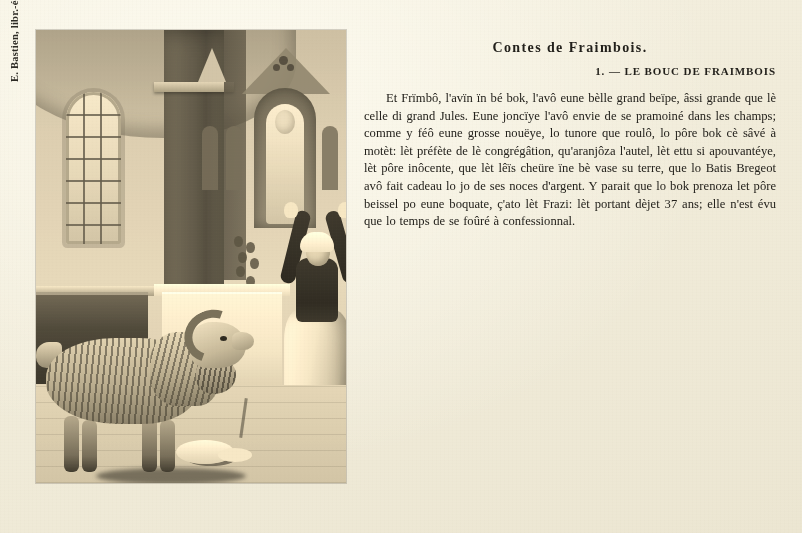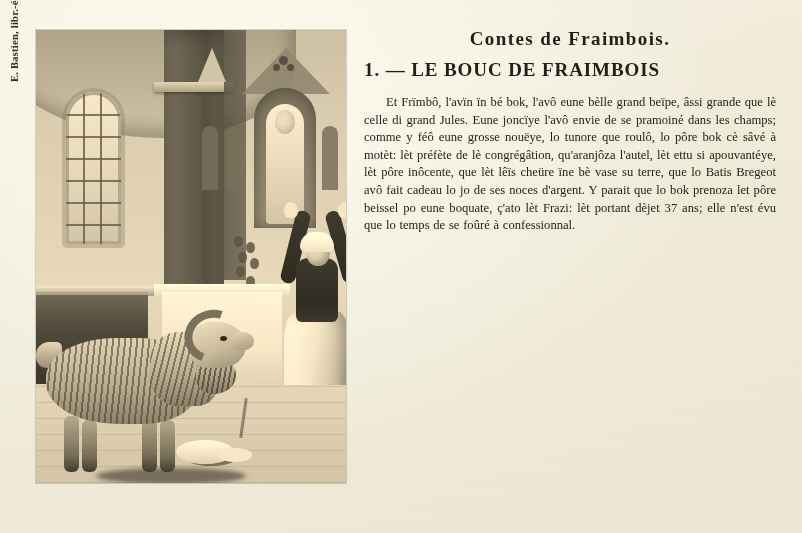--- a/index.html
+++ b/index.html
@@ -422,34 +422,34 @@
 
   
   .textcol {
     position: absolute;
     left: 364px;
     top: 28px;
     width: 412px;
   }
   .title {
     font-family: "Liberation Serif", serif;
-    font-size: 19px;
+    font-size: 14px;
     font-weight: 700;
     letter-spacing: 1.4px;
     color: #211f1a;
     text-align: center;
-    margin: 0 0 9px 0;
+    margin: 12px 0 9px 0;
   }
   .subtitle {
     font-family: "Liberation Serif", serif;
-    font-size: 19px;
+    font-size: 11px;
     font-weight: 700;
     letter-spacing: 0.9px;
     color: #211f1a;
-    text-align: left;
+    text-align: right;
     margin: 0 0 13px 0;
   }
   .body {
     font-family: "Liberation Serif", serif;
     font-size: 12.6px;
     line-height: 17.6px;
     color: #23211c;
     text-align: justify;
     text-indent: 22px;
     margin: 0;

